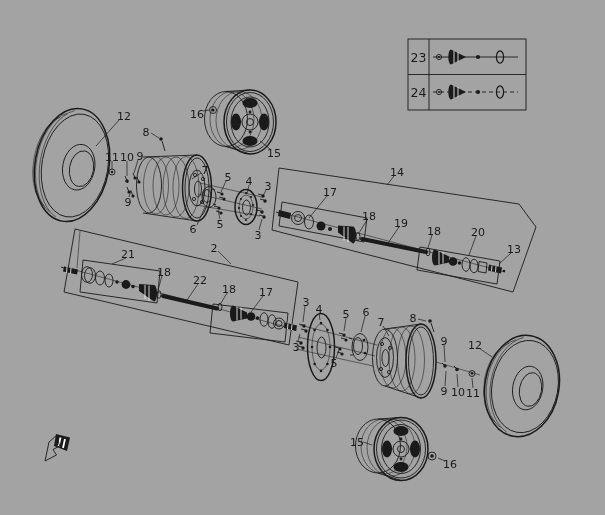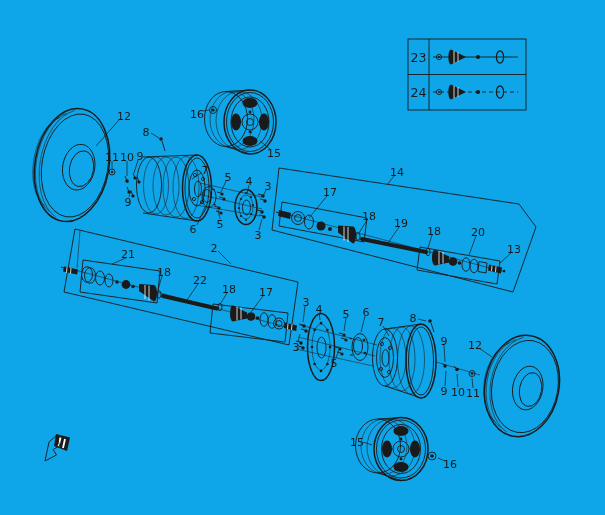--- a/index.html
+++ b/index.html
@@ -13,21 +13,21 @@
   .shaft{fill:none;stroke:currentColor;stroke-width:4;stroke-linecap:round}
   .rib{stroke:#ffffff;stroke-width:.8;fill:none}
   .dash{stroke-dasharray:4 3}
   .leader{fill:none;stroke:currentColor;stroke-width:.7}
   .plabel{font:11px "DejaVu Sans",sans-serif;fill:currentColor;text-anchor:middle}
   .legnum{font:12.5px "DejaVu Sans",sans-serif;fill:currentColor;text-anchor:middle}
 </style>
 </head>
 <body style="background: rgb(255, 255, 255);">
 
-<div class="stage" style="color: rgb(26, 26, 26); background: #0ea5e9;">
+<div class="stage" style="color: rgb(26, 26, 26); background: #a3a3a3;">
 <svg width="605" height="515" viewBox="0 0 605 515">
 
   <g>
     <rect x="408" y="39" width="118" height="71" class="ln"></rect>
     <line x1="429" y1="39" x2="429" y2="110" class="ln"></line>
     <line x1="408" y1="74.5" x2="526" y2="74.5" class="ln"></line>
 
     <g>
       <text x="418.5" y="61.5" class="legnum">23</text>
       <g>

